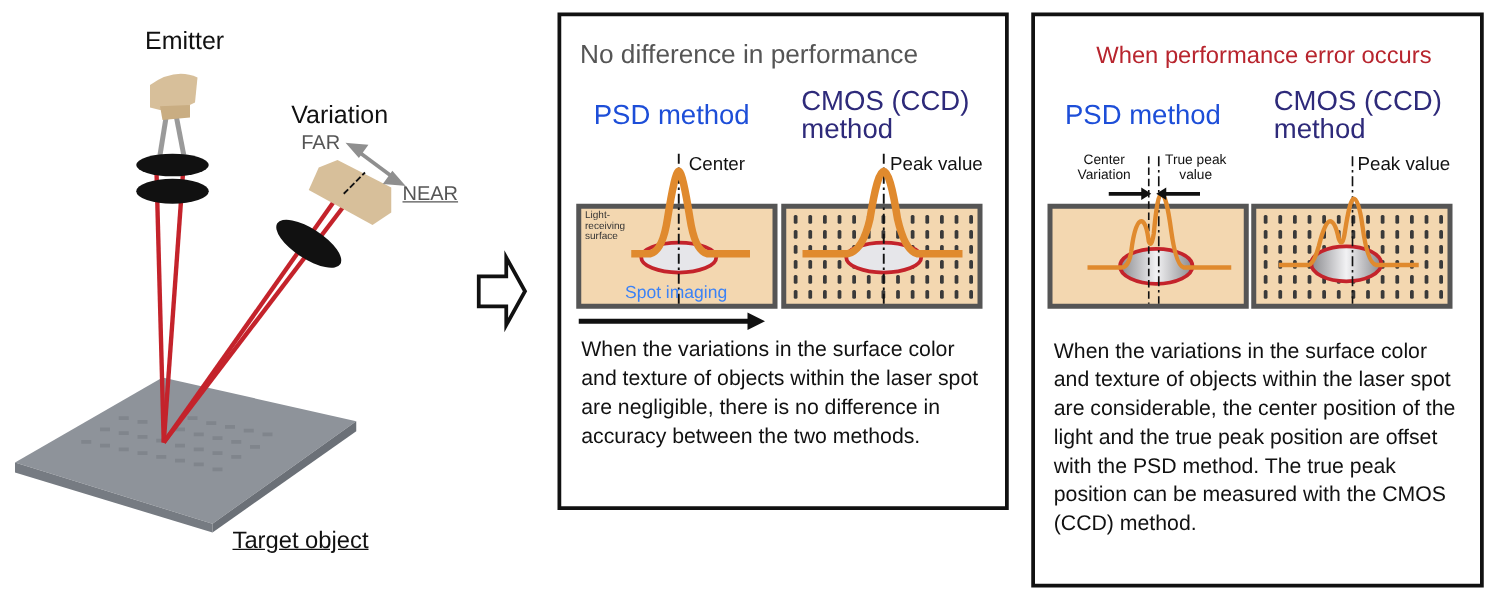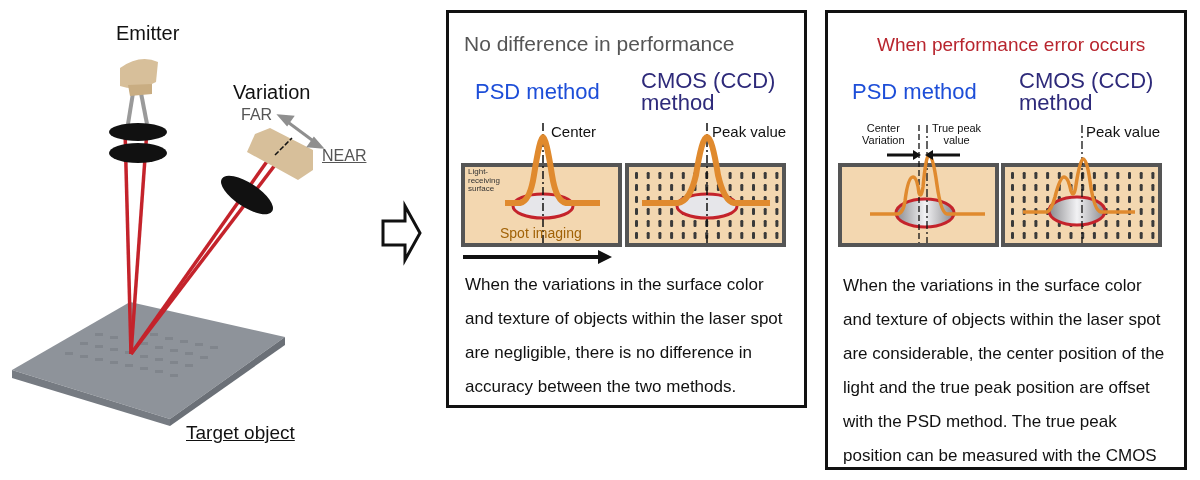--- a/index.html
+++ b/index.html
@@ -3,21 +3,21 @@
 <meta charset="utf-8">
 <style>
   html,body{margin:0;padding:0;background:#fff;}
   body{width:1200px;height:480px;position:relative;overflow:hidden;font-family:"Liberation Sans",sans-serif;color:#111;}
   .abs{position:absolute;}
   .lbl{position:absolute;white-space:nowrap;}
   .panel{position:absolute;border:3px solid #111;background:#fff;box-sizing:border-box;}
   .heading{position:absolute;font-size:21px;white-space:nowrap;}
   .method-psd{position:absolute;font-size:22px;color:#1d4ed8;white-space:nowrap;}
   .method-cmos{position:absolute;font-size:22px;color:#2e2a7a;line-height:22px;white-space:nowrap;}
-  .desc{position:absolute;font-size:17px;line-height:34px;color:#111;}
+  .desc{position:absolute;font-size:17px;line-height:23px;color:#111;}
   .small{font-size:15px;color:#111;}
   .tiny{font-size:11px;color:#111;line-height:12px;text-align:center;}
   svg{position:absolute;overflow:visible;}
 </style>
 </head>
 <body>
 
 <div class="abs" style="left:0;top:0;width:400px;height:458px;">
   <svg width="400" height="480" style="left:0;top:0;">
 
@@ -199,21 +199,21 @@
   <line x1="3" y1="142" x2="140" y2="142" stroke="#111" stroke-width="4"></line>
   <polygon points="138,135 152,142 138,149" fill="#111"></polygon>
 </svg>
 <div class="lbl small" style="left:551px;top:123px;">Center</div>
 <div class="lbl small" style="left:712px;top:123px;">Peak value</div>
 <div class="lbl" style="left:468px;top:168px;font-size:8px;line-height:8.5px;color:#333;">
   <div>Light-</div>
   <div>receiving</div>
   <div>surface</div>
 </div>
-<div class="lbl" style="left:500px;top:225px;font-size:14px;color:#a16207;">Spot imaging</div>
+<div class="lbl" style="left:500px;top:225px;font-size:14px;color:#3b82f6;">Spot imaging</div>
 
 <div class="desc" style="left:465px;top:268px;width:325px;">When the variations in the surface color and texture of objects within the laser spot are negligible, there is no difference in accuracy between the two methods.</div>
 
 <div class="panel" style="left:825px;top:10px;width:362px;height:460px;"></div>
 <div class="heading" style="left:838px;top:34px;font-size:19px;color:#b8252e;margin-left:39px;">When performance error occurs</div>
 <div class="method-psd" style="left:852px;top:79px;">PSD method</div>
 <div class="method-cmos" style="left:1019px;top:70px;">
   <div>CMOS (CCD)</div>
   <div>method</div>
 </div>

